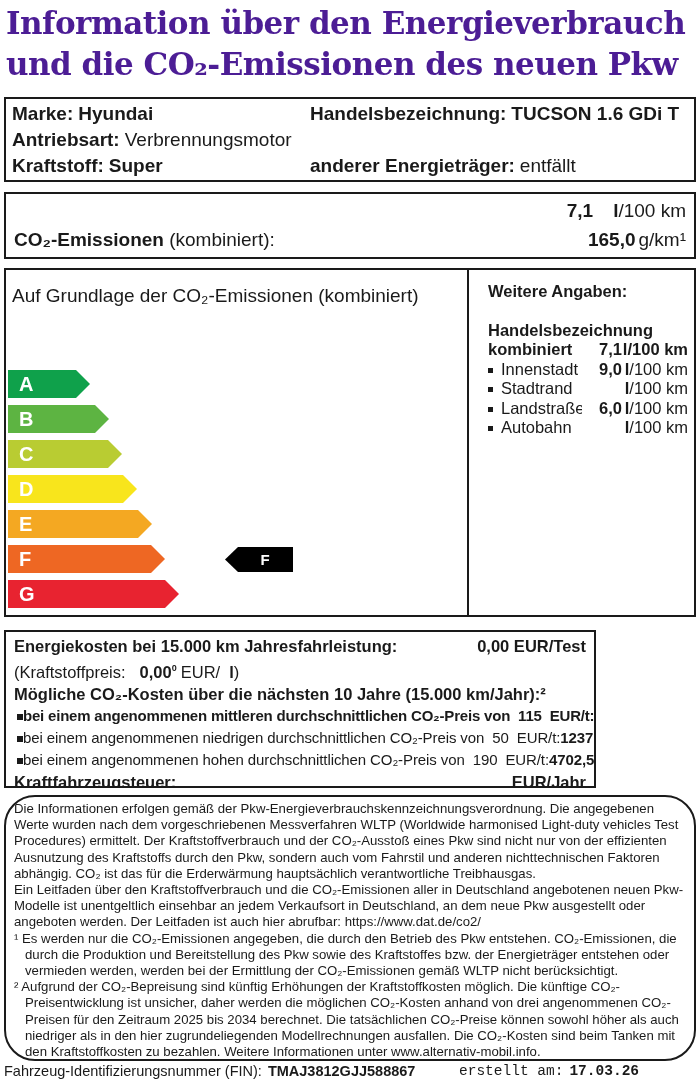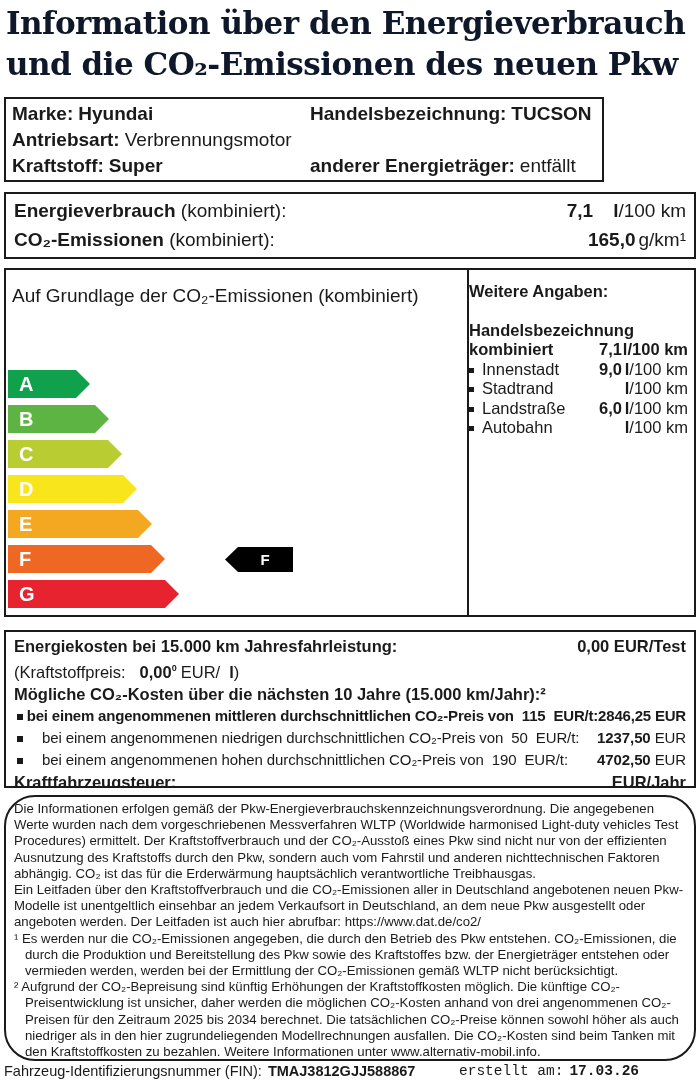--- a/index.html
+++ b/index.html
@@ -2,24 +2,24 @@
 <html lang="de"><head>
 <meta charset="utf-8">
 <style>
   * { margin:0; padding:0; box-sizing:border-box; }
   html,body { width:700px; height:1080px; background:#fff; }
   body { font-family:"Liberation Sans","DejaVu Sans",sans-serif; color:#1a1a1a; position:relative; overflow:hidden; }
   .b { font-weight:bold; }
   .box { position:absolute; border:2px solid #1a1a1a; background:#fff; overflow:hidden; }
 
   
-  .title { position:absolute; left:6px; top:3px; font-family:"DejaVu Serif",serif; font-weight:bold; font-size:31px; line-height:41px; letter-spacing:-0.5px; color:#0f172a; }
-
-  
-  .box1 { left:4px; top:97px; width:600px; height:85px; padding:2px 6px; font-size:19px; }
+  .title { position:absolute; left:6px; top:3px; font-family:"DejaVu Serif",serif; font-weight:bold; font-size:31px; line-height:41px; letter-spacing:-0.5px; color:#4c1d95; }
+
+  
+  .box1 { left:4px; top:97px; width:692px; height:85px; padding:2px 6px; font-size:19px; }
   .box1 .row { position:relative; height:26px; line-height:26px; white-space:nowrap; overflow:hidden; }
   .box1 .lbl { font-weight:bold; }
   .box1 .val { margin-left:5px; }
   .box1 .col2 { position:absolute; left:298px; top:0; white-space:nowrap; }
 
   
   .box2 { left:4px; top:192px; width:692px; height:67px; padding:2px 8px; font-size:19px; }
   .box2 .row { display:flex; height:29px; line-height:29px; white-space:nowrap; }
   .box2 .right { margin-left:auto; }
 
@@ -29,34 +29,34 @@
   .co2-heading { font-size:21px; font-weight:bold; }
   .co2-sub { font-size:19px; margin-top:5px; }
   .scale { position:absolute; left:2px; top:100px; }
   .class-arrow { height:28px; margin-bottom:7px; line-height:28px;
     clip-path:polygon(0 0, calc(100% - 14px) 0, 100% 50%, calc(100% - 14px) 100%, 0 100%); }
   .class-letter { color:#fff; font-weight:bold; font-size:20px; padding-left:11px; }
   .rating-arrow { position:absolute; left:219px; top:277px; width:68px; height:25px; background:#000;
     clip-path:polygon(0 50%, 13px 0, 100% 0, 100% 100%, 13px 100%);
     color:#fff; font-weight:bold; font-size:15px; line-height:25px; text-align:center; padding-left:12px; }
   .divider-v { position:absolute; left:461px; top:0; width:2px; height:100%; background:#1a1a1a; }
-  .pane-right { position:absolute; left:463px; right:2px; top:0; bottom:0; padding:11px 4px 0 0; font-size:16.5px; }
+  .pane-right { position:absolute; left:463px; right:2px; top:0; bottom:0; padding:11px 4px 0 19px; font-size:16.5px; }
   .wa-heading { font-weight:bold; line-height:20px; margin-bottom:19px; }
   .wa-sub { font-weight:bold; line-height:20px; }
   .wa-row { display:flex; line-height:19.5px; align-items:baseline; white-space:nowrap; }
   .wa-row.head { font-weight:bold; }
   .wa-bullet { width:13px; }
   .wa-bullet .sq { width:5px; height:5px; background:#1a1a1a; display:inline-block; vertical-align:2px; }
   .wa-label { flex:1; overflow:hidden; }
   .wa-value { width:40px; text-align:right; font-weight:bold; }
   .wa-unit { width:66px; text-align:right; }
   .wa-unit .ub { font-weight:bold; }
 
   
-  .box4 { left:4px; top:630px; width:692px; height:158px; padding:3px 8px; font-size:16.5px; }
+  .box4 { left:4px; top:630px; width:592px; height:158px; padding:3px 8px; font-size:16.5px; }
   .k-row { display:flex; line-height:22px; white-space:nowrap; align-items:baseline; }
   .k-right { margin-left:auto; }
   .k-bullet { font-size:15px; letter-spacing:-0.1px; }
   .sq-wrap { width:28px; padding-left:3px; }
   .sq-wrap .sq { width:6px; height:6px; background:#1a1a1a; display:inline-block; vertical-align:1px; }
   .price { margin:0 8px; }
   .cur { margin-left:4px; }
   .kp-val { margin-left:14px; font-weight:bold; }
   .kp-mid { margin-left:4px; }
   .kp-unit { margin-left:9px; font-weight:bold; }
@@ -92,21 +92,20 @@
   <div class="row">
     <span class="lbl">Kraftstoff:</span><span class="val b">Super</span>
     <span class="col2">
       <span class="lbl">anderer Energieträger:</span><span class="val">entfällt</span>
     </span>
   </div>
 </div>
 
 <div class="box box2">
   <div class="row">
-    <span><span class="b">Energieverbrauch</span><span> (kombiniert):</span></span>
     <span class="right"><span class="b">7,1</span><span class="b" style="margin-left:20px;">l</span><span>/100 km</span></span>
   </div>
   <div class="row">
     <span><span class="b">CO₂-Emissionen</span><span> (kombiniert):</span></span>
     <span class="right"><span class="b">165,0</span><span style="margin-left:3px;">g/km¹</span></span>
   </div>
 </div>
 
 <div class="box box3">
   <div class="pane-left">

